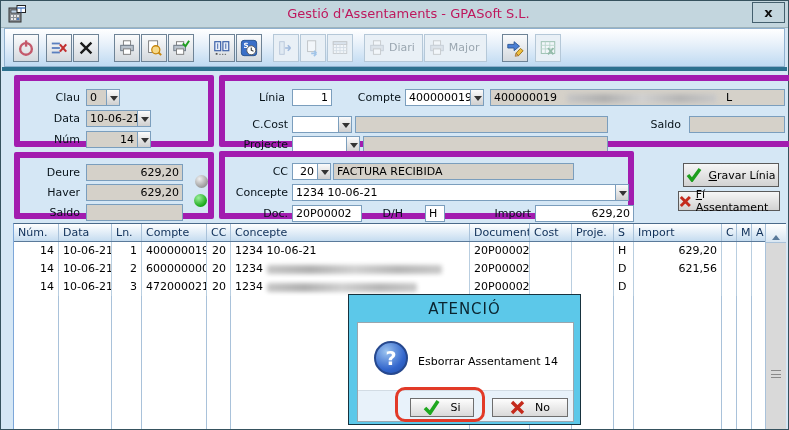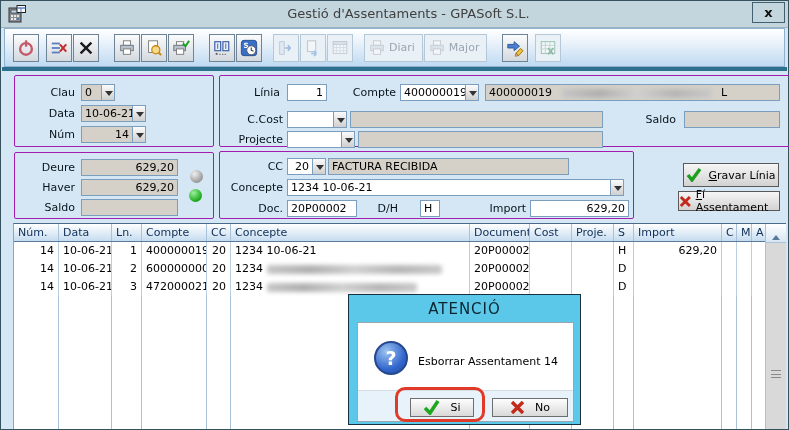--- a/index.html
+++ b/index.html
@@ -1,34 +1,34 @@
 <!DOCTYPE html>
 <html><head>
 <meta charset="utf-8">
 <style>
   html,body{margin:0;padding:0;}
   body{width:789px;height:430px;overflow:hidden;font-family:"DejaVu Sans","Liberation Sans",sans-serif;font-size:11px;color:#000;background:#D5E7F5;position:relative;}
   .window{position:absolute;inset:0;border:1px solid #36525E;box-sizing:border-box;}
   
   .titlebar{position:absolute;left:0;top:0;right:0;height:26px;background:#C3D6DE;border-bottom:1px solid #9FB4BC;}
-  .title{position:absolute;left:0;right:0;top:5px;text-align:center;font-size:13px;color:#404040;margin-left:28px;}
+  .title{position:absolute;left:0;right:0;top:5px;text-align:center;font-size:13px;color:#be185d;margin-left:28px;}
   .winicon{position:absolute;left:7px;top:4px;width:18px;height:18px;}
   .closebtn{position:absolute;right:3px;top:1px;width:33px;height:21px;border:1px solid #44606E;box-sizing:border-box;text-align:center;font-weight:bold;font-size:13px;line-height:19px;color:#111;background:#C3D6DE;cursor:default;}
   
   .toolbar{position:absolute;left:3px;top:27px;right:3px;height:39px;background:linear-gradient(180deg,#FFFFFF, #E8F1FA 40%, #BFDAF2);border:1px solid #8FB0CE;box-sizing:border-box;display:flex;align-items:center;padding-left:8px;}
   .darkstrip{position:absolute;left:1px;top:66px;right:1px;height:4px;background:#2D718F;}
   .tbtn{width:26px;height:28px;border:1px solid #6E8396;background:linear-gradient(180deg,#FAFBFC,#D4D9DE);display:flex;align-items:center;justify-content:center;box-sizing:border-box;margin-right:1px;}
   .tbtn svg{display:block;}
   .tbtn.wide{width:auto;padding:0 7px 0 3px;gap:3px;text-align:center;}
   .tbtn.disabled{border-color:#B5C8D8;background:#E9F0F6;}
   .tbtn.disabled svg{opacity:.45;}
   .tlabel{color:#9AA6B0;font-size:11px;}
   .gap6{margin-left:6px;} .gap14{margin-left:14px;} .gap10{margin-left:10px;}
   
-  .panel{position:absolute;border:1px solid #a21caf;border-radius:2px;box-sizing:border-box;}
+  .panel{position:absolute;border:6px solid #a21caf;border-radius:2px;box-sizing:border-box;}
   .lbl{position:absolute;text-align:right;color:#08131A;line-height:17px;}
   .fld{position:absolute;border:1px solid #7B9EBD;background:#fff;padding:0 3px;height:17px;line-height:15px;box-sizing:border-box;white-space:nowrap;overflow:hidden;}
   .ro{background:#D5D1C9;}
   .num{text-align:right;}
   .dd{position:absolute;width:14px;height:17px;box-sizing:border-box;border:1px solid #7B9EBD;background:linear-gradient(#FBFBFB,#CFCFCF);}
   .dd::after{content:"";position:absolute;left:3px;top:6px;border:4px solid transparent;border-top:5px solid #333;}
   .blur{display:inline-block;height:9px;border-radius:2px;background:linear-gradient(90deg,#c6c6c6,#b0b0b0,#d0d0d0,#b6b6b6,#c9c9c9);filter:blur(2px);vertical-align:middle;}
   .led{position:absolute;width:13px;height:13px;border-radius:50%;}
   .led.gray{background:radial-gradient(circle at 35% 30%,#F0F0F0,#9A9A9A 70%,#777);}
   .led.green{background:radial-gradient(circle at 35% 30%,#9CF09C,#18A818 70%,#0A7A0A);}
@@ -321,20 +321,21 @@
       <div class="tc r">14</div>
       <div class="tc">10-06-21</div>
       <div class="tc r">2</div>
       <div class="tc">600000000</div>
       <div class="tc r">20</div>
       <div class="tc"><span>1234</span> <span class="blur" style="width:175px;"></span></div>
       <div class="tc">20P00002</div>
       <div class="tc"></div>
       <div class="tc"></div>
       <div class="tc">D</div>
+      <div class="tc r">621,56</div>
       <div class="tc"></div>
       <div class="tc"></div>
       <div class="tc"></div>
     </div>
 
     <div class="tgrid trow">
       <div class="tc r">14</div>
       <div class="tc">10-06-21</div>
       <div class="tc r">3</div>
       <div class="tc">472000021</div>

